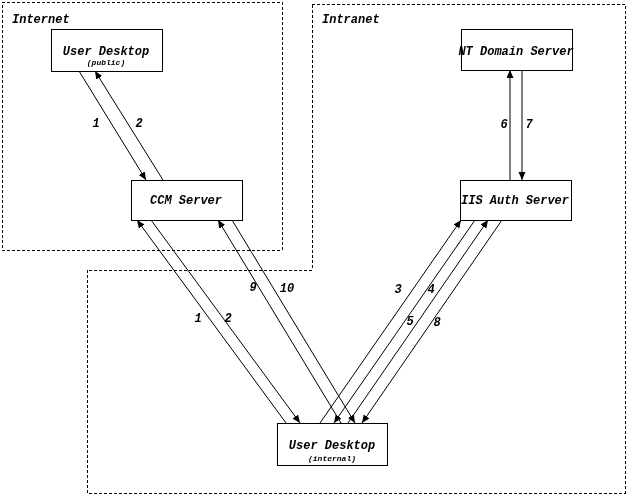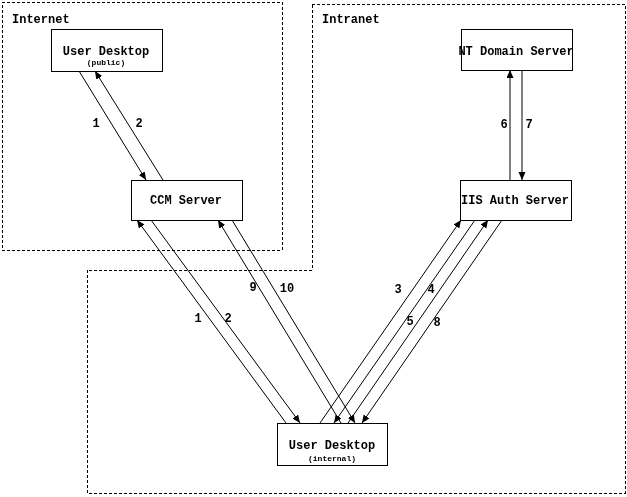--- a/index.html
+++ b/index.html
@@ -6,20 +6,21 @@
     margin: 0;
     padding: 0;
     background: #ffffff;
   }
   .stage {
     position: relative;
     width: 627px;
     height: 497px;
     background: #ffffff;
     font-family: "Liberation Mono", "DejaVu Sans Mono", monospace;
+    font-style: italic;
   }
   svg { display: block; }
   .region-border {
     fill: none;
     stroke: #000000;
     stroke-width: 1;
     stroke-dasharray: 3 2;
     shape-rendering: crispEdges;
   }
   .node-box {

